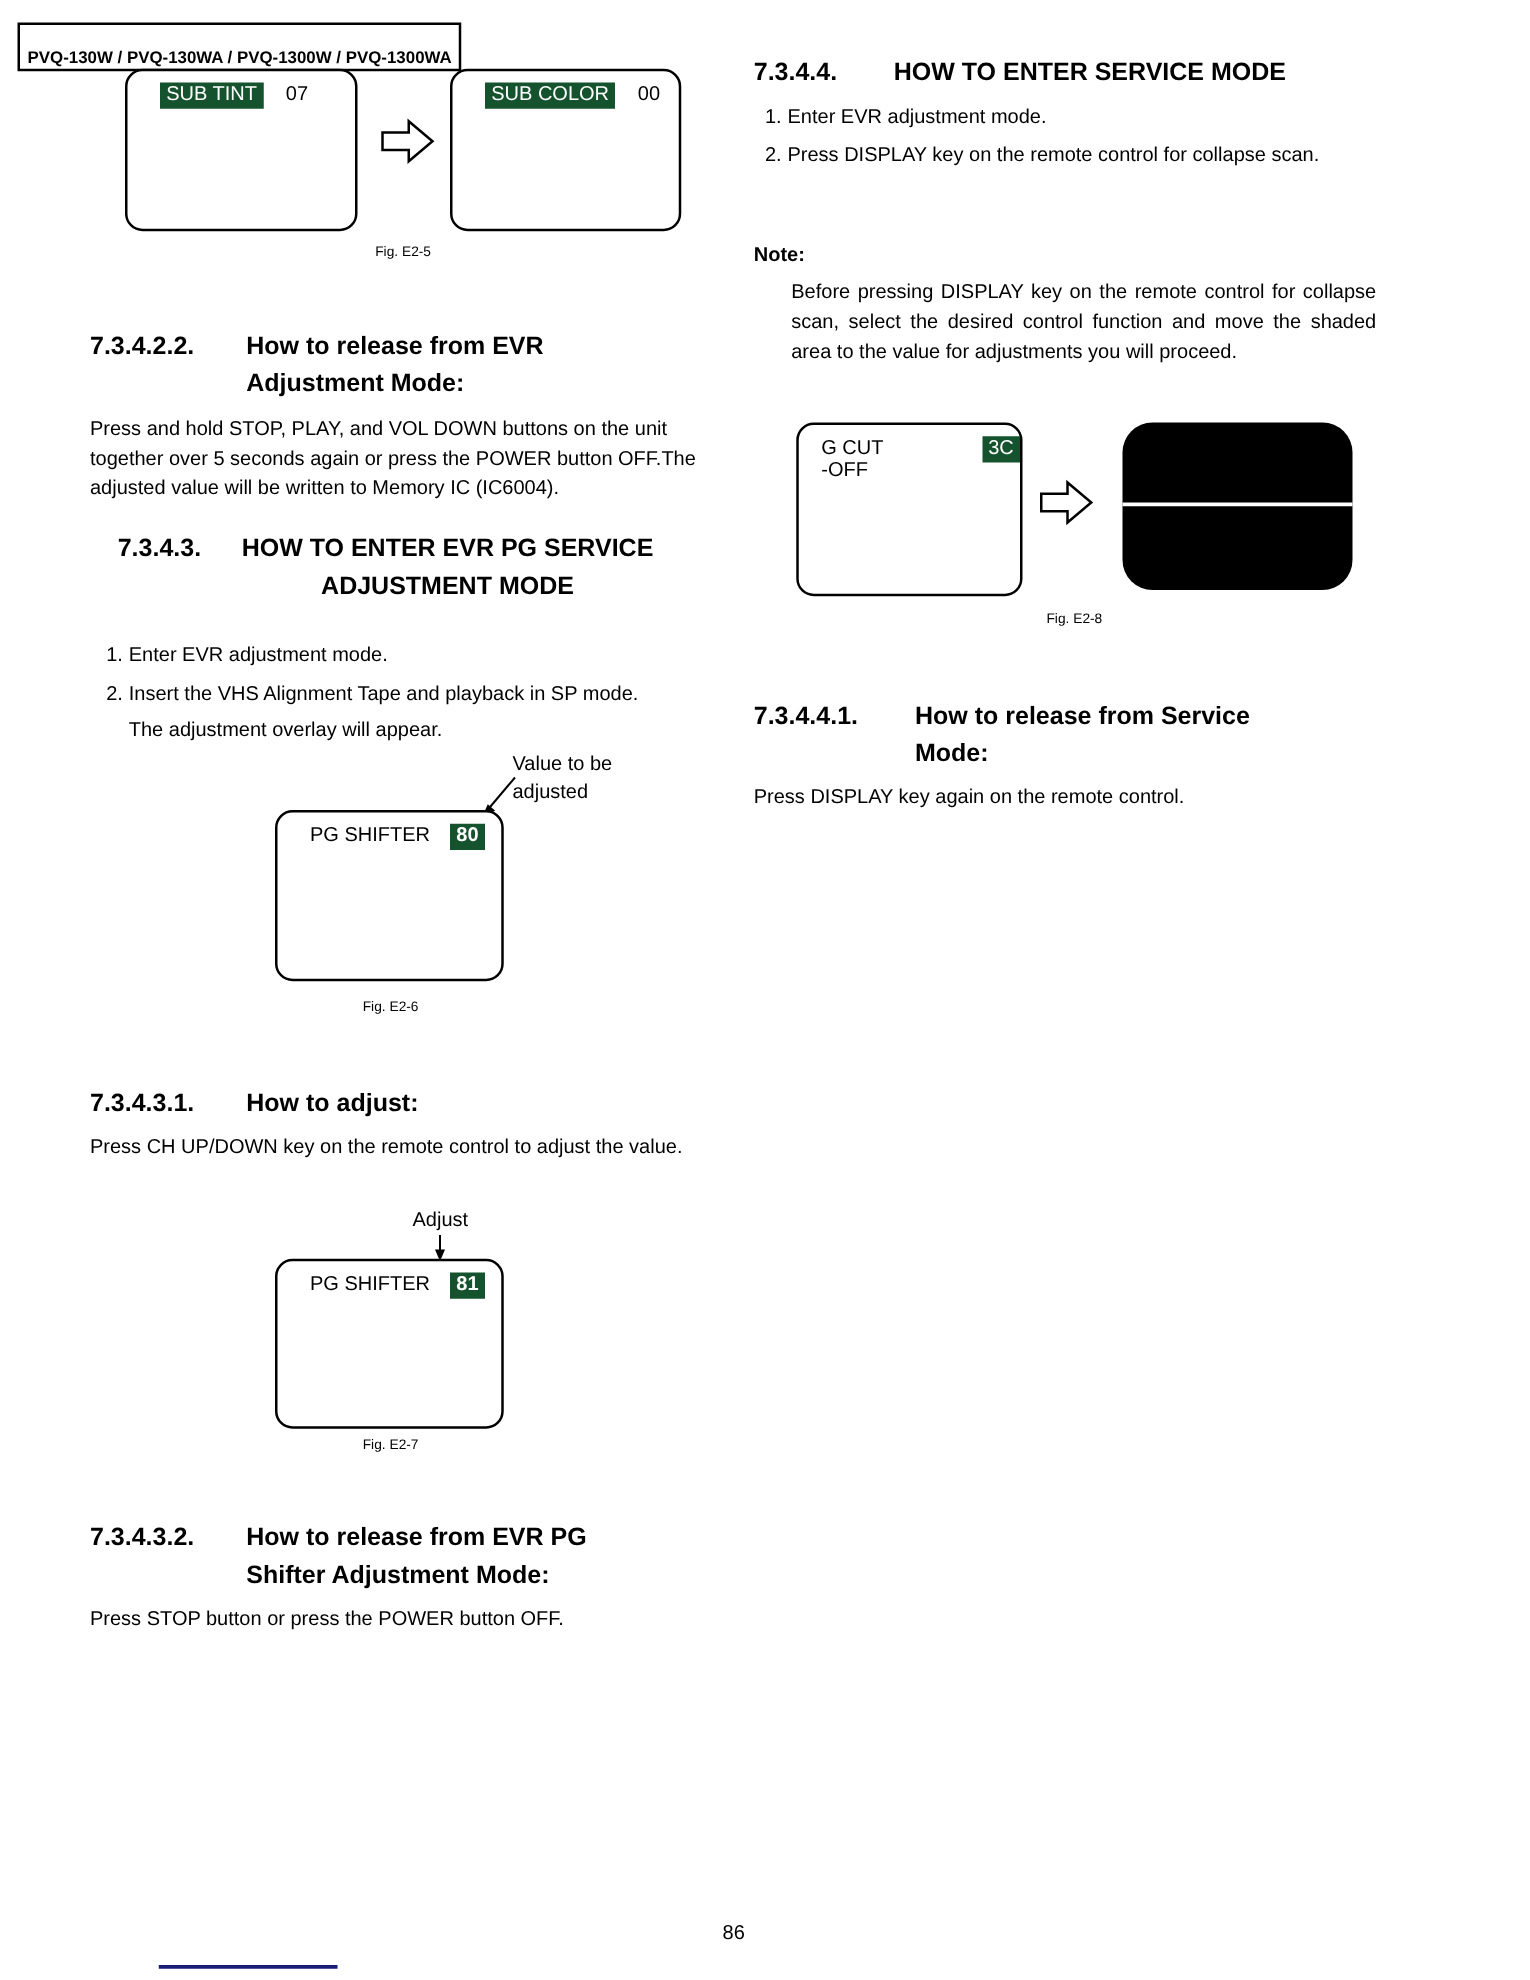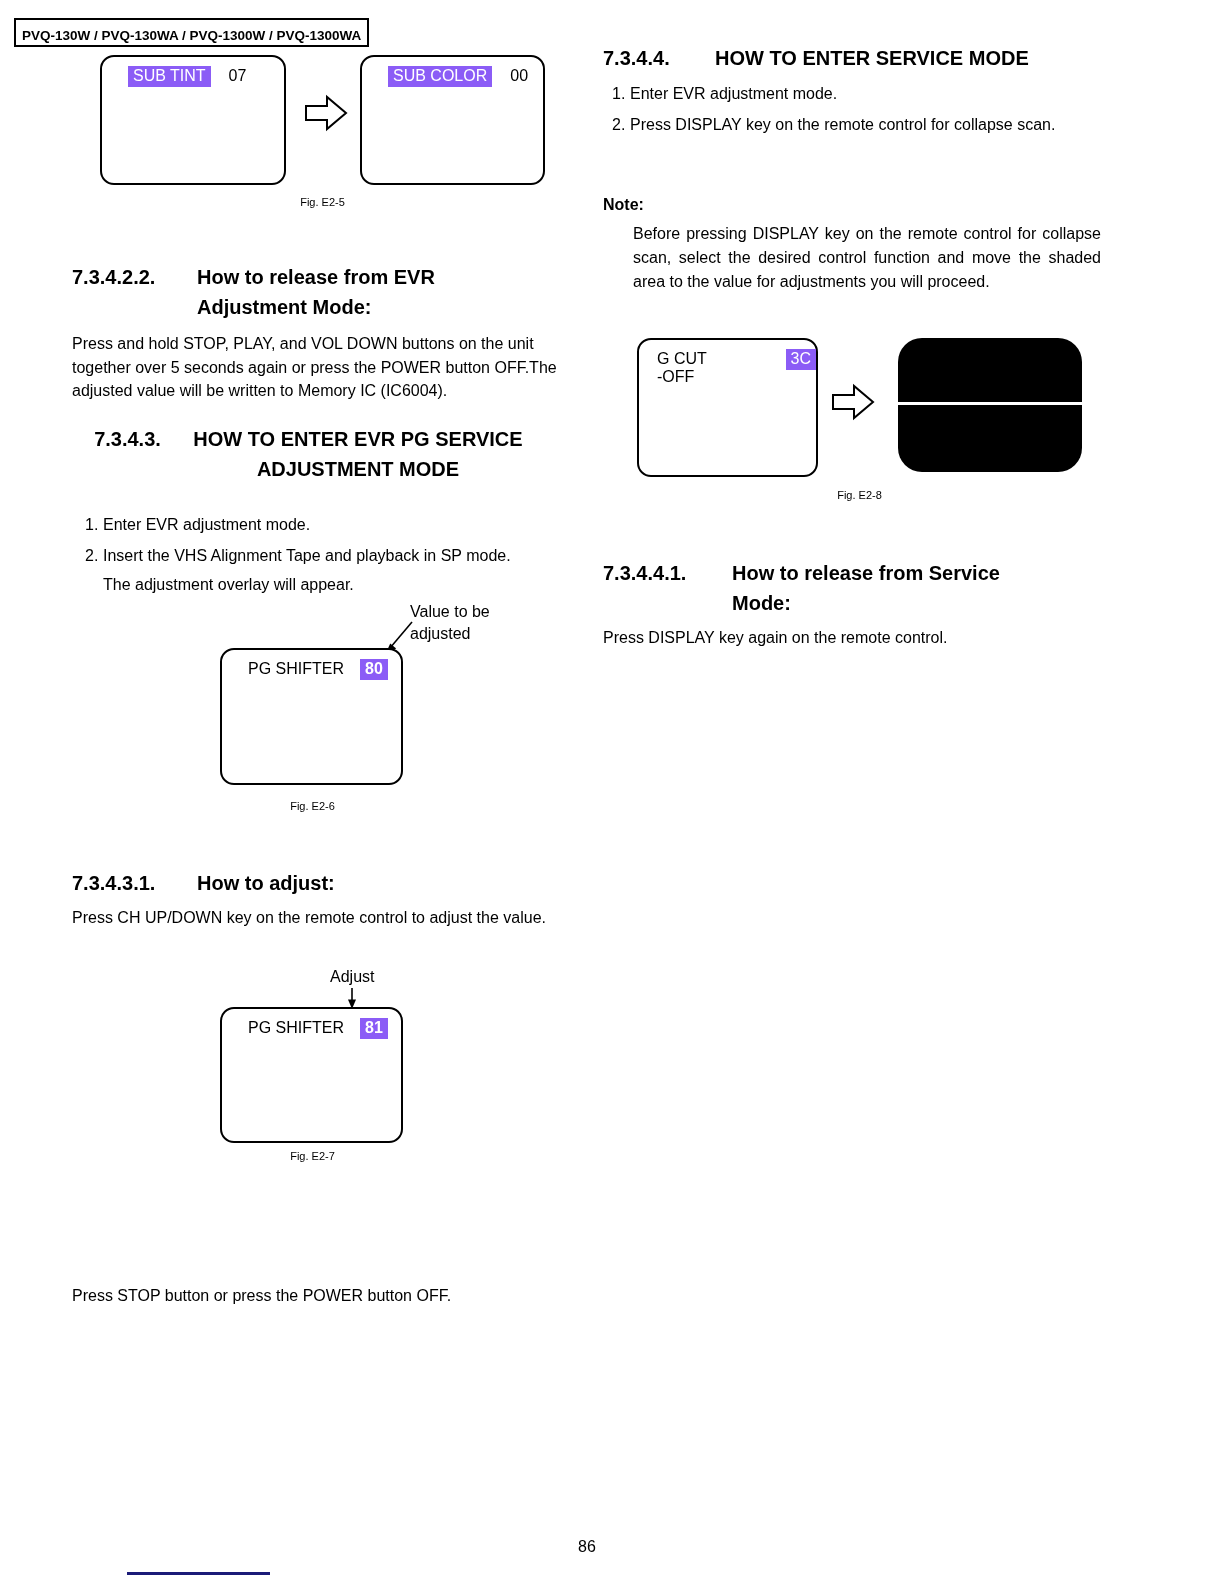--- a/index.html
+++ b/index.html
@@ -2,28 +2,28 @@
 <html><head>
 <meta charset="utf-8">
 <style>
   html, body { margin:0; padding:0; background:#ffffff; }
   .page {
     position:relative; width:1224px; height:1584px; background:#ffffff;
     font-family:"Liberation Sans", sans-serif; color:#000; overflow:hidden;
   }
   .model-box {
     position:absolute; left:14px; top:18px; border:2px solid #000;
-    padding:8px 6px 2px 6px; font-size:13.5px; font-weight:bold; white-space:nowrap;
+    padding:18px 6px 2px 6px; font-size:13.5px; font-weight:bold; white-space:nowrap;
   }
   .screen {
     position:absolute; border:2px solid #000; border-radius:14px;
     background:#fff; box-sizing:border-box;
   }
   .screen-row { display:flex; align-items:flex-start; padding:9px 0 0 26px; font-size:16px; }
-  .inv { background:#8b5cf6; color:#fff; padding:1px 5px 2px 5px; }
+  .inv { background:#14532d; color:#fff; padding:1px 5px 2px 5px; }
   .plain-label { padding:1px 0 2px 0; }
   .val-plain { padding:1px 0 2px 0; }
   .gap18 { margin-left:18px; } .gap16 { margin-left:16px;font-weight:bold; } .gap28 { margin-left:28px; }
   .black-screen { position:absolute; background:#000; border-radius:24px; }
   .black-screen .hline { position:absolute; left:0; right:0; height:3px; background:#fff; }
   .fig-caption { position:absolute; font-size:11px; text-align:center; }
   .sec { position:absolute; display:flex; font-weight:bold; font-size:20px; line-height:30px; }
   .sec .num { flex:none; }
   .body-text { position:absolute; font-size:16px; line-height:23.5px; }
   .just { text-align:justify; }
@@ -109,20 +109,24 @@
     <polygon points="8,21 4,11.5 12,11.5" fill="#000"></polygon>
   </svg>
   <div class="screen" style="left:220px; top:1007px; width:183px; height:136px;">
     <div class="screen-row">
       <span class="plain-label">PG SHIFTER</span>
       <span class="inv gap16">81</span>
     </div>
   </div>
   <div class="fig-caption" style="left:230px; top:1150px; width:165px;">Fig. E2-7</div>
 
+  <div class="sec" style="left:72px; top:1215px;">
+    <span class="num" style="width:125px;">7.3.4.3.2.</span>
+    <span class="title" style="max-width:335px;">How to release from EVR PG Shifter Adjustment Mode:</span>
+  </div>
   <div class="body-text" style="left:72px; top:1284px; width:505px;">Press STOP button or press the POWER button OFF.</div>
 
   <div class="sec" style="left:603px; top:43px;">
     <span class="num" style="width:112px;">7.3.4.4.</span>
     <span class="title" style="max-width:420px; white-space:nowrap;">HOW TO ENTER SERVICE MODE</span>
   </div>
   <div class="list" style="left:612px; top:82px; width:490px;">
     <div class="li">
       <span class="n">1.</span>
       <span>Enter EVR adjustment mode.</span>

